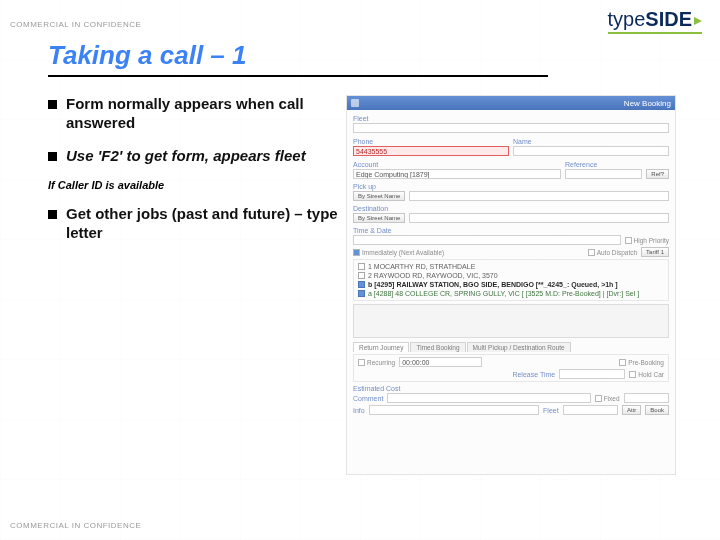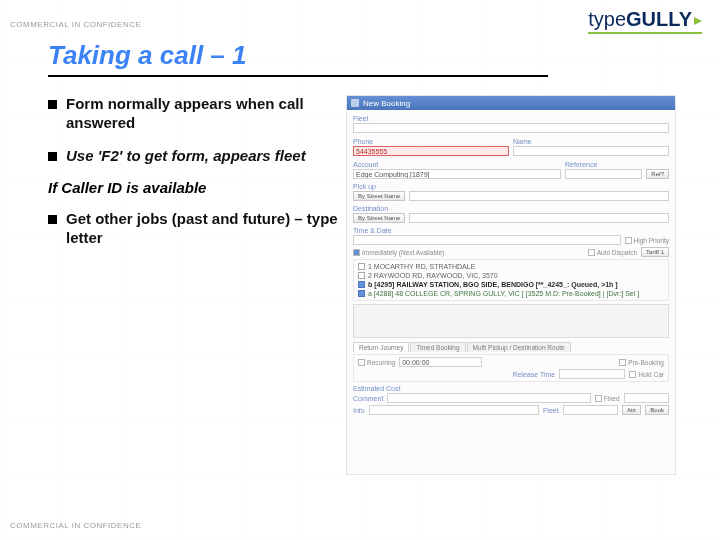--- a/index.html
+++ b/index.html
@@ -52,31 +52,31 @@
   .bullets > ul > li {
     position: relative; padding-left: 18px;
     font-size: 15px; font-weight: 700; color: #111;
     margin-bottom: 14px; line-height: 1.25;
   }
   .bullets .dot {
     position: absolute; left: 0; top: 5px; width: 9px; height: 9px;
     background: #000;
   }
   .bullets .em { font-style: italic; }
-  .noheading { font-size: 15px; font-weight:700; font-style: italic; margin: 4px 0 14px 0; }
+  .noheading { font-size: 11px; font-weight:700; font-style: italic; margin: 4px 0 14px 0; }
 
   
   .form-shot {
     width: 330px; height: 380px; position: relative;
     font-size: 7px; color: #888; background:#fcfcfc;
     border:1px solid #e0e0e0;
   }
   .winbar {
     height: 14px; background: linear-gradient(#4a7dcf,#2a5db0);
-    color:#fff; font-size:8px; padding:2px 4px; display:flex; align-items:center; gap:4px;
+    color:#fff; font-size:8px; padding:2px 4px; display:flex; align-items:center; gap:4px;justify-content:space-between;
   }
   .winbar .ico { width:8px; height:8px; background:#fff; border-radius:1px; opacity:.6; }
   .sect { padding: 3px 6px 1px 6px; }
   .lbl { color:#5a7bbd; font-size:7px; margin:2px 0 1px 0; }
   .row { display:flex; gap:4px; align-items:center; flex-wrap:wrap; }
   .inp { height:10px; border:1px solid #c8c8c8; background:#fff; flex:1; min-width:30px;
          font-size:7px; padding:0 2px; color:#333; line-height:10px; overflow:hidden;}
   .inp.red { border-color:#d44; background:#ffe6e6; color:#a00; }
   .btn { height:10px; border:1px solid #bbb; background:linear-gradient(#fefefe,#e6e6e6);
          font-size:6px; padding:0 4px; color:#333; display:inline-flex; align-items:center; }
@@ -96,21 +96,21 @@
 </style>
 </head>
 <body>
 
 <div class="bg-map"></div>
 
 <div class="confidential-top">COMMERCIAL IN CONFIDENCE</div>
 <div class="confidential-bottom">COMMERCIAL IN CONFIDENCE</div>
 
 <div class="logo">
-  <span>type</span><span class="bold">GULLY</span><span class="arrow"></span>
+  <span>type</span><span class="bold">SIDE</span><span class="arrow"></span>
   <span class="underline"></span>
 </div>
 
 <div class="slide">
   <div class="title">Taking a call – 1</div>
   <div class="title-rule"></div>
 
   <div class="content">
     <div class="bullets">
       <ul>

